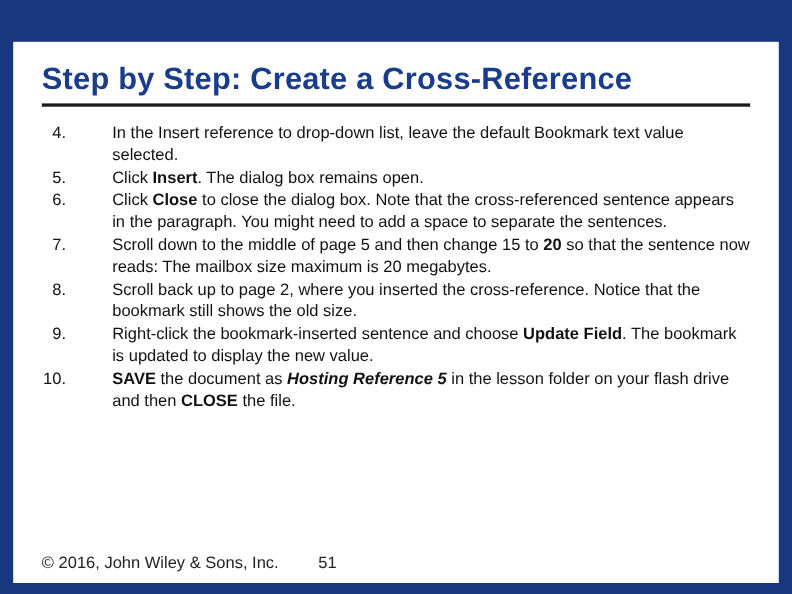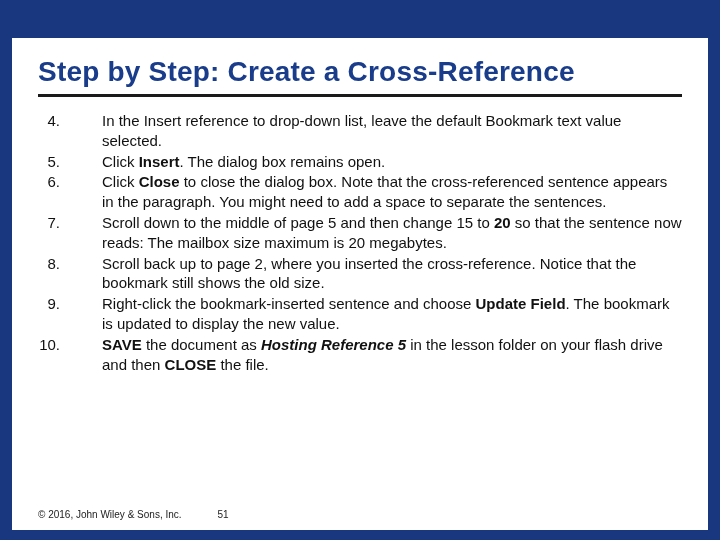--- a/index.html
+++ b/index.html
@@ -46,21 +46,21 @@
     flex: 0 0 28px;
     text-align: right;
     padding-right: 6px;
   }
   .txt { flex: 1 1 auto; margin-left: 36px; }
   .txt b { font-weight: 700; }
   .txt i.bold { font-weight: 700; font-style: italic; }
   .footer {
     display: flex;
     align-items: flex-end;
-    font-size: 10px;
+    font-size: 15px;
     color: #222;
     padding-top: 12px;
   }
   .footer .copyright { flex: 0 0 auto; margin-right: 36px; }
   .footer .course { flex: 1 1 auto; }
   .footer .page { flex: 0 0 auto; text-align: right; }
 </style>
 </head>
 <body>
 

